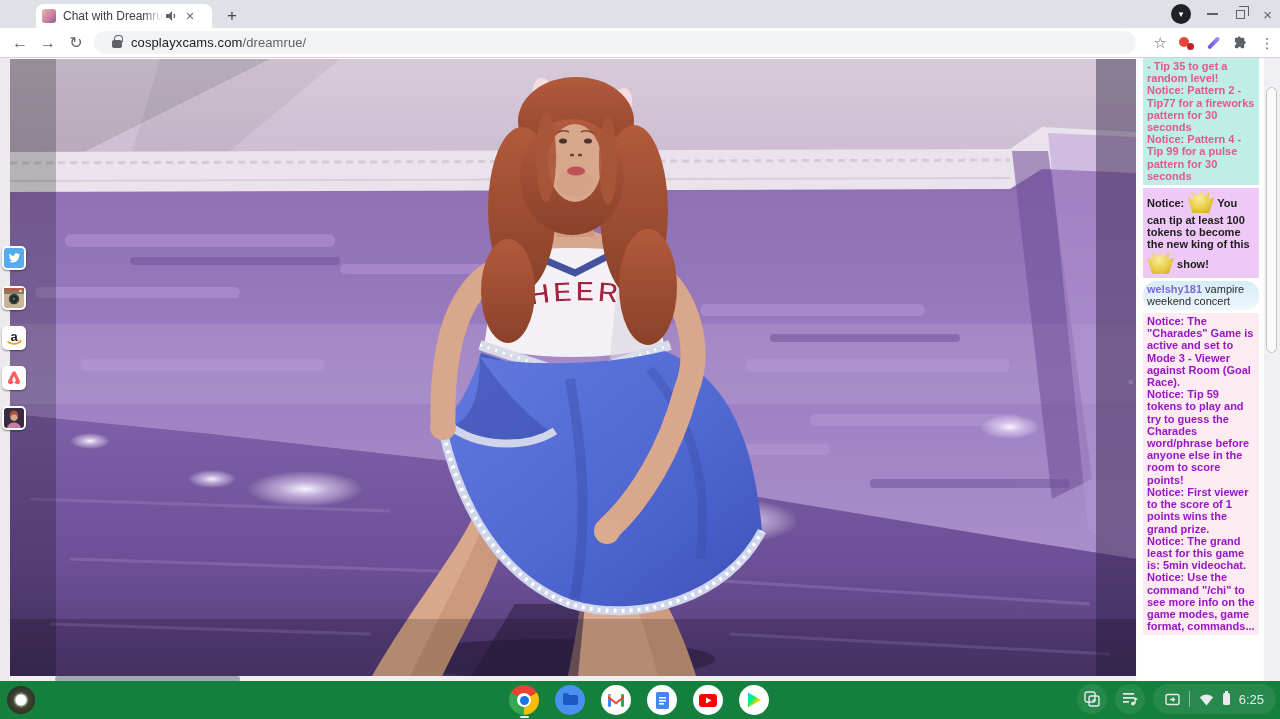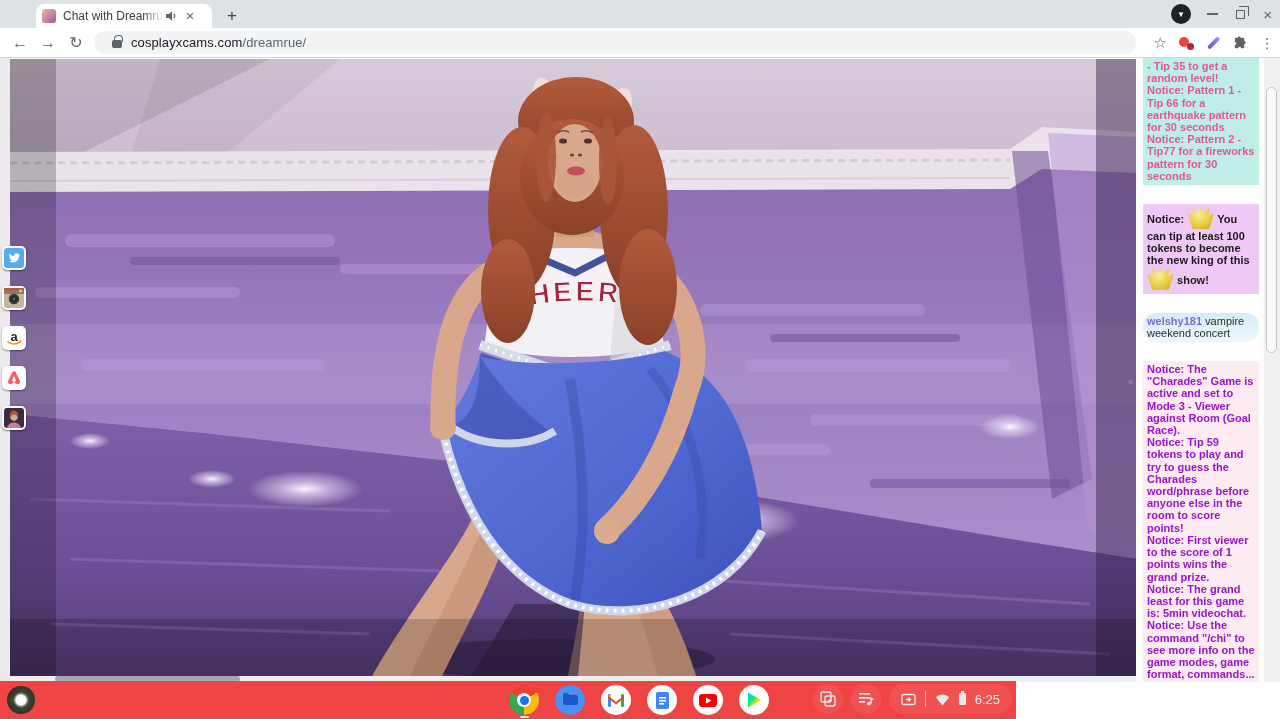--- a/index.html
+++ b/index.html
@@ -46,34 +46,34 @@
   .video { position:absolute; left:10px; top:1px; width:1126px; height:617px; overflow:hidden; background:#7b5ca6; }
 
   .social { position:absolute; left:2px; top:188px; display:flex; flex-direction:column; gap:16px; z-index:5; }
   .social-btn { width:24px; height:24px; background:#fff; border-radius:5px; box-shadow:0 1px 2px rgba(0,0,0,.45); display:flex; align-items:center; justify-content:center; }
 
   .hscroll { position:absolute; left:10px; top:618px; width:1126px; height:6px; background:#eef0f1; }
   .hscroll-thumb { position:absolute; left:45px; top:0; width:185px; height:6px; border-radius:3px; background:#9fa9b1; }
 
   
   .chat { position:absolute; left:1143px; top:0px; width:116px; height:624px; background:#fff; font-weight:bold; overflow:hidden; }
-  .chat-section { padding:2px 3px 3px 4px; font-size:11px; line-height:12.2px; margin-bottom:19px; word-wrap:break-word; }
+  .chat-section { padding:2px 3px 3px 4px; font-size:11px; line-height:12.2px; margin-bottom:3px; word-wrap:break-word; }
   .sec-tips { background:#bfeee6; color:#e0598f; }
   .sec-king { background:#efc9f6; color:#1b1b1b; }
   .crown { display:inline-block; width:27px; height:24px; vertical-align:-7px; background:radial-gradient(circle at 45% 35%, #f9ee9a, #e7c93e 55%, #b8901d); clip-path:polygon(50% 4%, 60% 26%, 82% 8%, 79% 40%, 99% 30%, 88% 72%, 80% 96%, 20% 96%, 12% 72%, 1% 30%, 21% 40%, 18% 8%, 40% 26%); }
   .sec-msg { background:linear-gradient(180deg,#d7ecf8,#eef7fd); color:#2b2b2b; font-weight:normal;border-radius:13px; }
   .sec-msg .uname { color:#7b6ad9; font-weight:bold; }
   .sec-charades { background:#fcebf1; color:#9a15c8; margin-bottom:0; min-height:270px; }
   .chat-collapse { position:absolute; left:1128px; top:318px; font-size:10px; color:#9aa0a6; z-index:6; }
 
   .vscroll { position:absolute; left:1264px; top:0; width:16px; height:624px; background:#f0f0f2; }
   .vscroll-thumb { position:absolute; left:2px; top:29px; width:11px; height:266px; background:#fafafa; border:1px solid #c3c3c3; border-radius:6px; }
 
   
-  .shelf { position:absolute; left:0; top:681px; width:1016px; height:38px; background:#ef4444; display:flex; align-items:center; }
+  .shelf { position:absolute; left:0; top:681px; width:1280px; height:38px; background:#15803d; display:flex; align-items:center; }
   .launcher { position:absolute; left:7px; top:5px; width:28px; height:28px; border-radius:50%; background:radial-gradient(circle, #ffffff 0 5px, #9aa08e 6px, #3d4435 8px, #2e3527 14px); }
   .apps { position:absolute; left:509px; top:4px; display:flex; gap:16px; }
   .app { width:30px; height:30px; border-radius:50%; background:#fff; display:flex; align-items:center; justify-content:center; position:relative; }
   .active-dash { position:absolute; left:520px; top:35px; width:9px; height:2px; background:#e8eaed; border-radius:1px; }
 
   .chrome-ball { width:30px; height:30px; border-radius:50%; background:conic-gradient(from -60deg, #ea4335 0 120deg, #fbbc05 120deg 240deg, #34a853 240deg 360deg); position:relative; }
   .chrome-ball:before { content:""; position:absolute; left:8px; top:8px; width:14px; height:14px; border-radius:50%; background:#fff; }
   .chrome-ball:after { content:""; position:absolute; left:10.5px; top:10.5px; width:9px; height:9px; border-radius:50%; background:#1a73e8; }
   .files-ball { width:30px; height:30px; border-radius:50%; background:#4a90ee; display:flex; align-items:center; justify-content:center; }
   .folder { width:15px; height:10px; background:#1c59c4; border-radius:2px; position:relative; }
@@ -330,22 +330,22 @@
 
     <div class="hscroll">
       <div class="hscroll-thumb"></div>
     </div>
 
     <div class="chat-collapse">«</div>
 
     <div class="chat">
       <div class="chat-section sec-tips">
         <div>- Tip 35 to get a random level!</div>
-        <div>Notice: Pattern 1 - Tip 66 for a earthquake pattern for 30 seconds</div>
         <div>Notice: Pattern 2 - Tip77 for a fireworks pattern for 30 seconds</div>
+        <div>Notice: Pattern 4 - Tip 99 for a pulse pattern for 30 seconds</div>
       </div>
       <div class="chat-section sec-king">
         <span>Notice:</span>
         <span class="crown"></span>
         <span>You can tip at least 100 tokens to become the new king of this</span>
         <span class="crown"></span>
         <span>show!</span>
       </div>
       <div class="chat-section sec-msg">
         <span class="uname">welshy181</span><span> vampire weekend concert</span>

